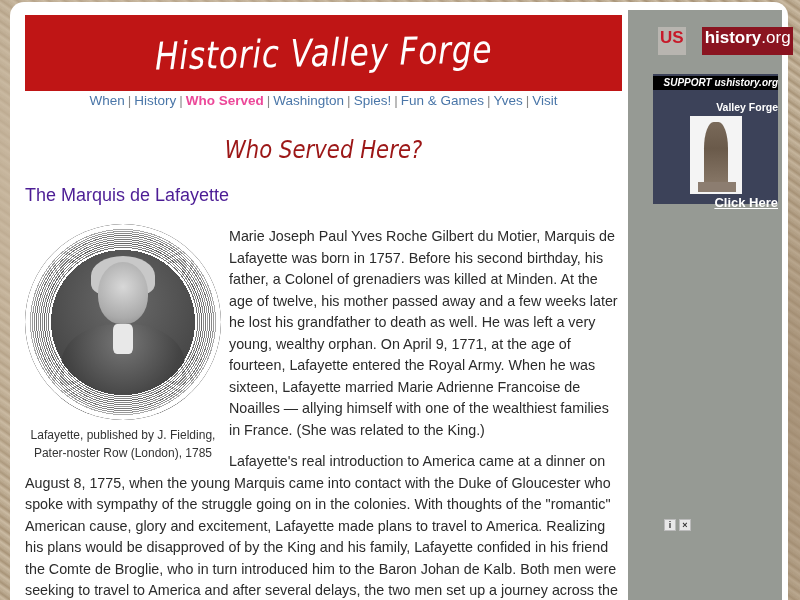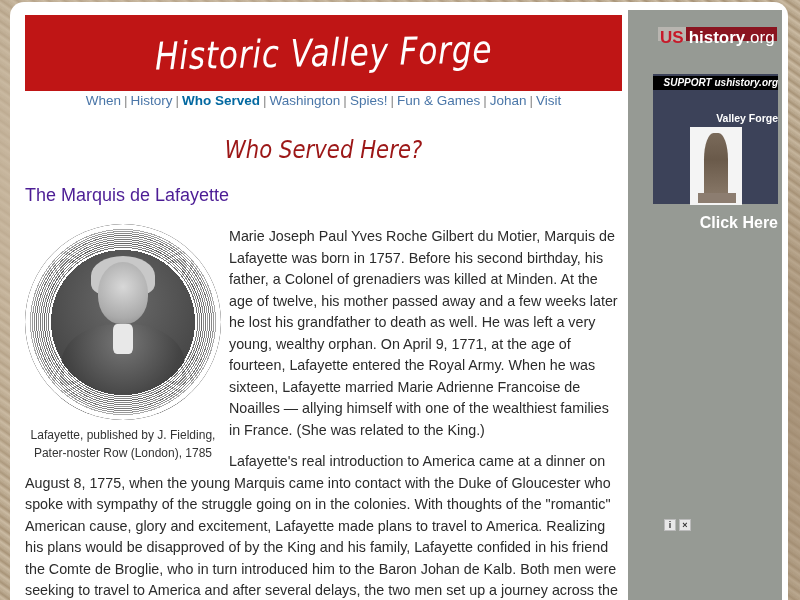--- a/index.html
+++ b/index.html
@@ -38,21 +38,21 @@
     }
     .nav {
       position: absolute;
       left: 15px; top: 91px;
       width: 597px;
       text-align: center;
       font-size: 13.5px;
       color: #4a76a8;
     }
     .nav a { color: #4a76a8; text-decoration: none; }
-    .nav a.active { color: #0369a1; font-weight: bold; }
+    .nav a.active { color: #ec4899; font-weight: bold; }
     .nav .sep { color: #888; padding: 0 3px; }
     .section-title {
       position: absolute;
       left: 15px; top: 133px;
       width: 597px;
       text-align: center;
       color: #9c1717;
       font-family: "DejaVu Sans", sans-serif;
       font-size: 25px;
       font-style: italic;
@@ -134,22 +134,23 @@
     .article p { margin-bottom: 10px; }
     .sidebar {
       position: absolute;
       left: 618px; top: 8px;
       width: 154px; height: 612px;
       background: #969a94;
     }
     .logo {
       position: absolute;
       left: 30px; top: 17px;
-      height: 14px;
+      height: 28px;
       display: flex;
+      gap: 16px;
     }
     .logo .us {
       background: #b8b5b0;
       color: #c71a2a;
       font-weight: bold;
       font-size: 17px;
       padding: 0 2px;
       line-height: 22px;
     }
     .logo .hist {
@@ -175,21 +176,21 @@
       font-weight: bold;
       font-style: italic;
       line-height: 14px;
       height: 14px;
       margin-top: 2px;
     }
     .ad-title {
       color: #ffffff;
       font-size: 10.5px;
       font-weight: bold;
-      margin-top: 22px;
+      margin-top: 11px;
     }
     .ad-img {
       width: 52px; height: 78px;
       margin: 3px auto 0;
       background: #f4f4f4;
       position: relative;
       overflow: hidden;
     }
     .ad-img .statue {
       position: absolute; left: 14px; top: 6px;
@@ -197,23 +198,24 @@
       background: linear-gradient(#7a6a5a, #6a5a4a 40%, #8a7a6a);
       border-radius: 40% 40% 10% 10%;
     }
     .ad-img .base {
       position: absolute; left: 8px; bottom: 2px;
       width: 38px; height: 10px;
       background: #8c7d70;
     }
     .ad-click {
       color: #ffffff;
-      font-size: 16px;
-      font-weight: bold;
-      margin-top: 9px;
+      font-size: 13px;
+      font-weight: bold;
+      margin-top: 1px;
+      text-decoration: underline;
     }
     .ad-controls {
       position: absolute;
       left: 36px; top: 509px;
       display: flex; gap: 3px;
     }
     .ad-controls span {
       width: 12px; height: 12px;
       background: #e8e8e8;
       border: 1px solid #bbb;
@@ -227,21 +229,21 @@
 </head>
 <body>
 
 <div class="page">
 
   <div class="banner">
     <span class="banner-title">Historic Valley Forge</span>
   </div>
 
   <nav class="nav">
-    <a href="#">When</a><span class="sep">|</span><a href="#">History</a><span class="sep">|</span><a href="#" class="active">Who Served</a><span class="sep">|</span><a href="#">Washington</a><span class="sep">|</span><a href="#">Spies!</a><span class="sep">|</span><a href="#">Fun &amp; Games</a><span class="sep">|</span><a href="#">Johan</a><span class="sep">|</span><a href="#">Visit</a>
+    <a href="#">When</a><span class="sep">|</span><a href="#">History</a><span class="sep">|</span><a href="#" class="active">Who Served</a><span class="sep">|</span><a href="#">Washington</a><span class="sep">|</span><a href="#">Spies!</a><span class="sep">|</span><a href="#">Fun &amp; Games</a><span class="sep">|</span><a href="#">Yves</a><span class="sep">|</span><a href="#">Visit</a>
   </nav>
 
   <div class="section-title">Who Served Here?</div>
 
   <h1 class="page-title">The Marquis de Lafayette</h1>
 
   <div class="article">
     <div class="spacer"></div>
     <p>Marie Joseph Paul Yves Roche Gilbert du Motier, Marquis de Lafayette was born in 1757. Before his second birthday, his father, a Colonel of grenadiers was killed at Minden. At the age of twelve, his mother passed away and a few weeks later he lost his grandfather to death as well. He was left a very young, wealthy orphan. On April 9, 1771, at the age of fourteen, Lafayette entered the Royal Army. When he was sixteen, Lafayette married Marie Adrienne Francoise de Noailles — allying himself with one of the wealthiest families in France. (She was related to the King.)</p>
     <p>Lafayette's real introduction to America came at a dinner on August 8, 1775, when the young Marquis came into contact with the Duke of Gloucester who spoke with sympathy of the struggle going on in the colonies. With thoughts of the "romantic" American cause, glory and excitement, Lafayette made plans to travel to America. Realizing his plans would be disapproved of by the King and his family, Lafayette confided in his friend the Comte de Broglie, who in turn introduced him to the Baron Johan de Kalb. Both men were seeking to travel to America and after several delays, the two men set up a journey across the Atlantic with written agreements from Silas Deane that they would be commissioned major generals.</p>

